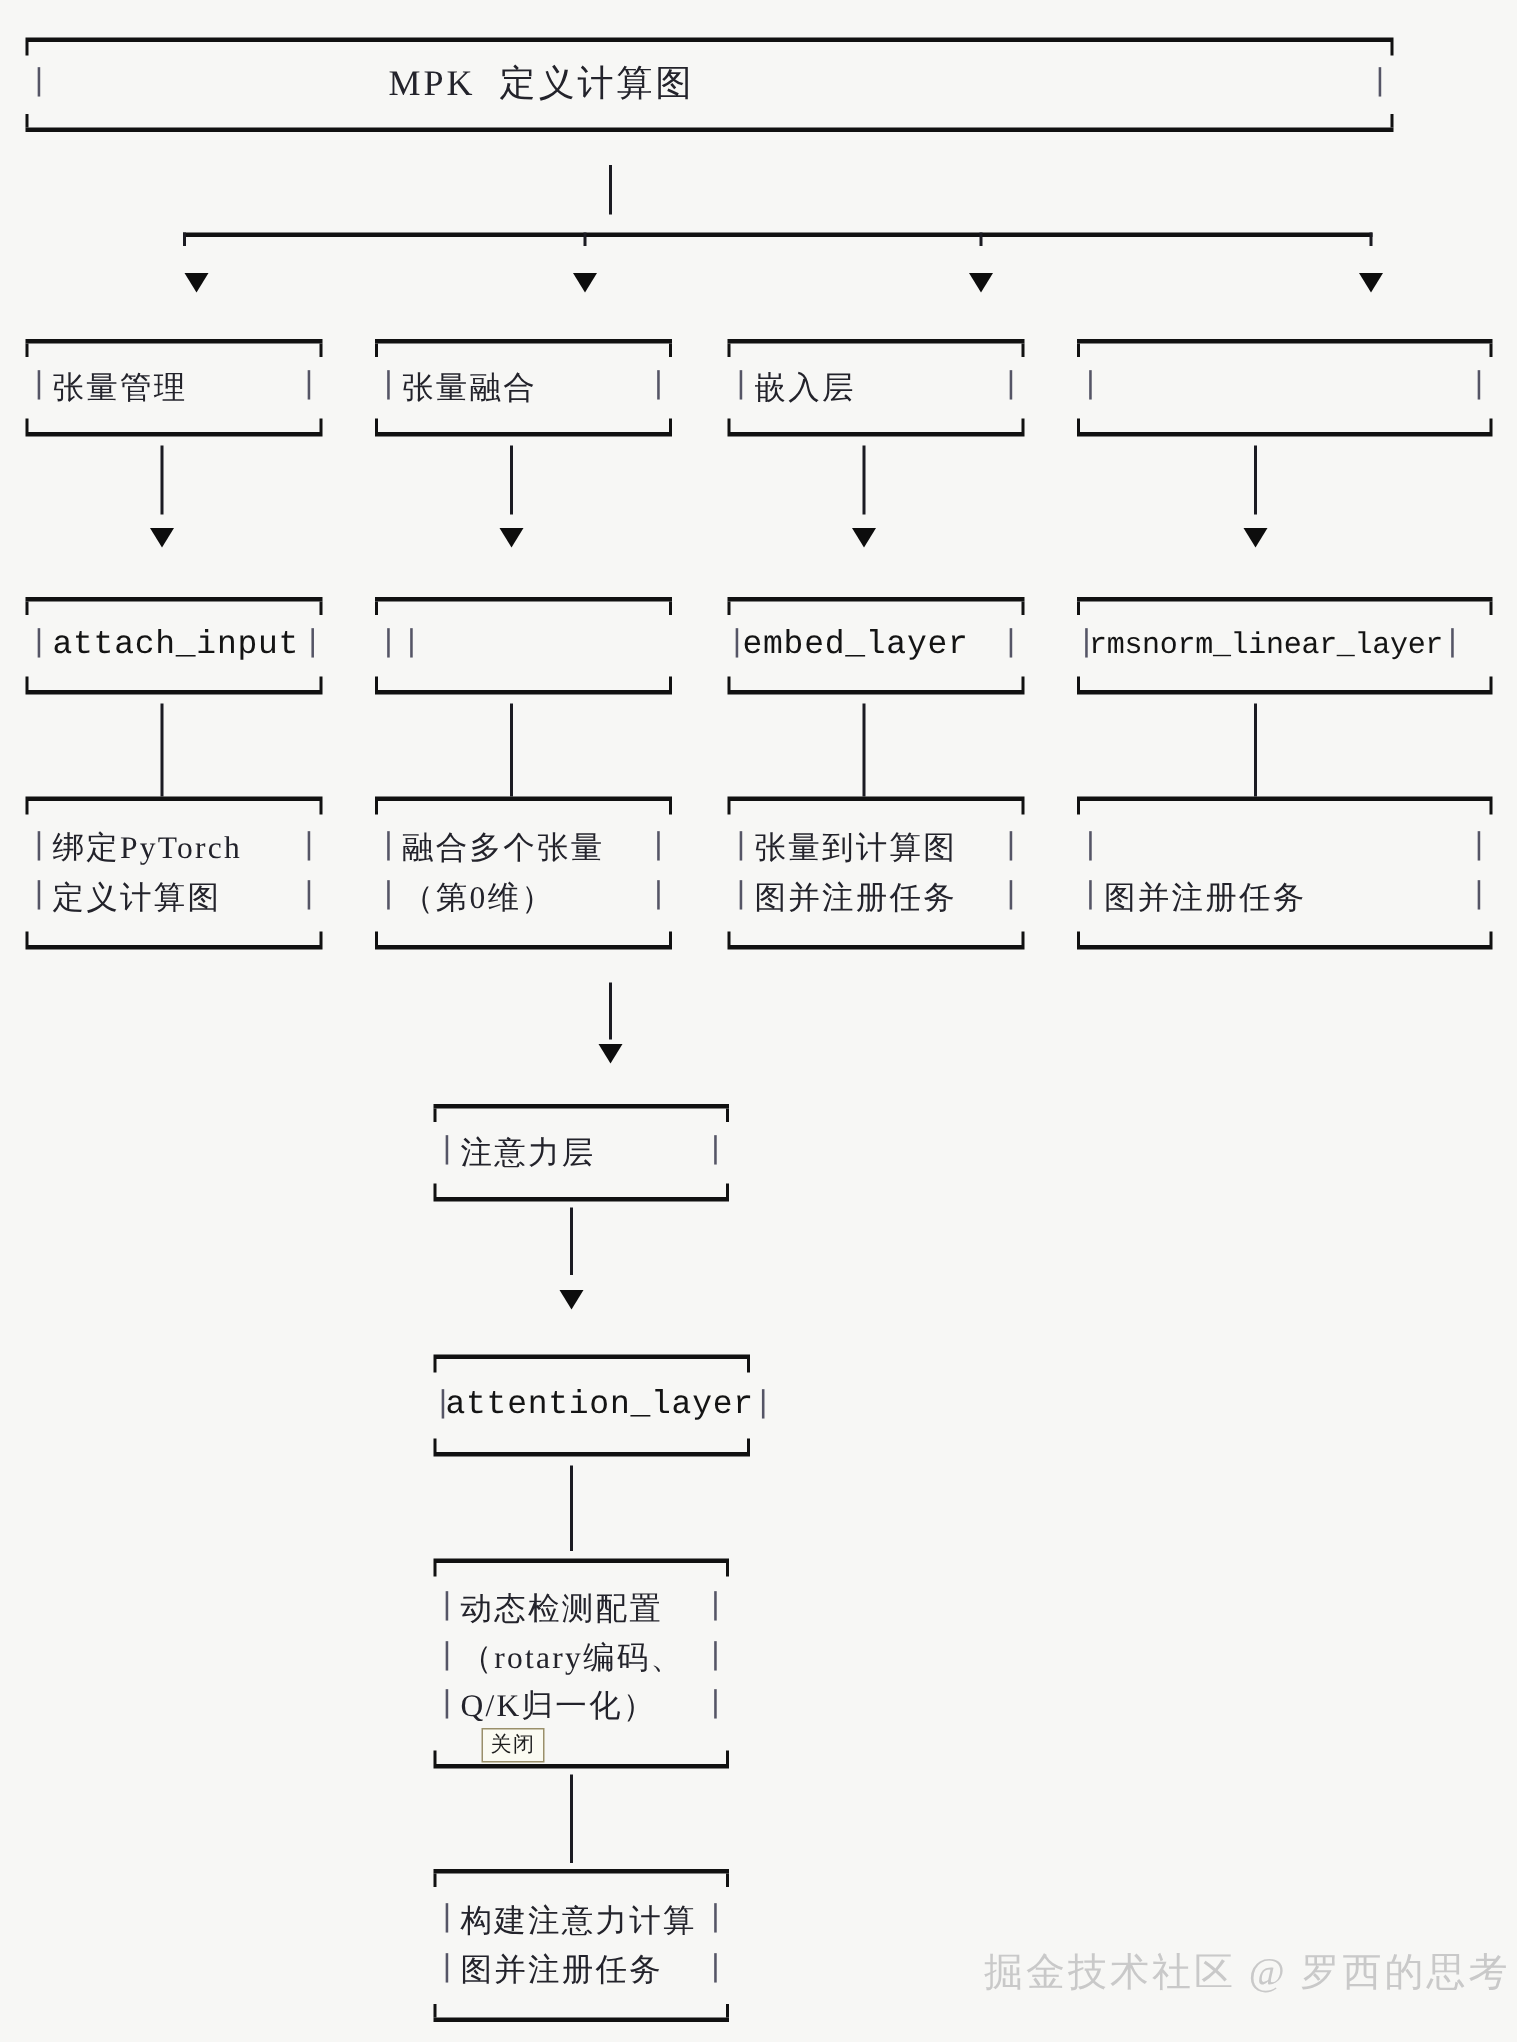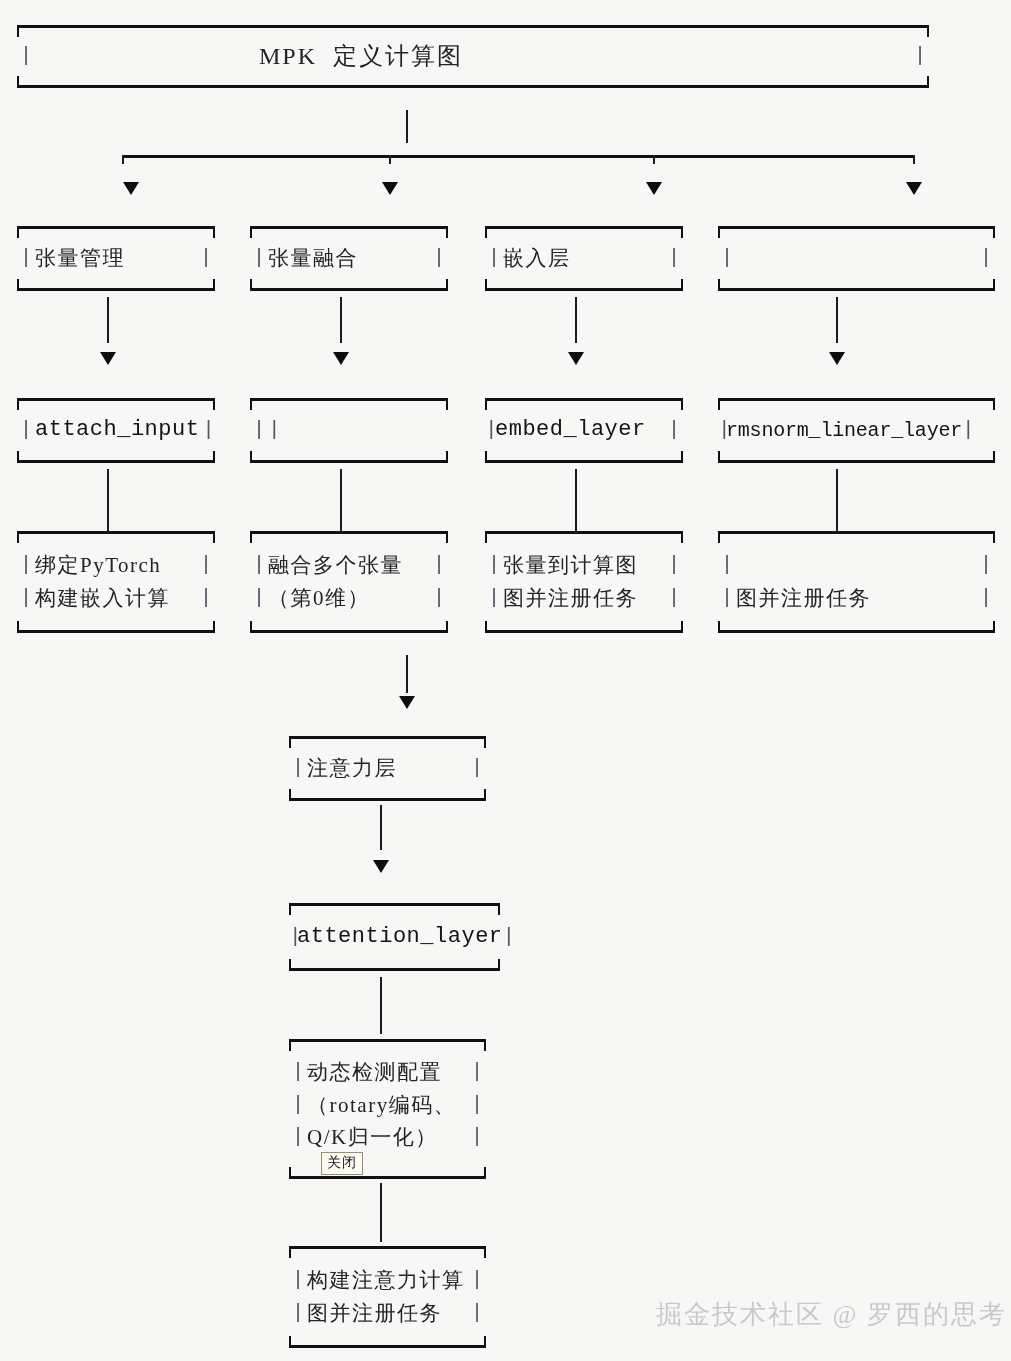--- a/index.html
+++ b/index.html
@@ -288,21 +288,21 @@
   <span class="corner-b-l"></span>
   <span class="corner-b-r"></span>
   <div class="box-inner">
     <div class="line">
       <span class="pipe">|</span>
       <span class="txt cjk">绑定PyTorch</span>
       <span class="pipe r">|</span>
     </div>
     <div class="line">
       <span class="pipe">|</span>
-      <span class="txt cjk">构建嵌入计算</span>
+      <span class="txt cjk">定义计算图</span>
       <span class="pipe r">|</span>
     </div>
   </div>
 </div>
 
 <div class="box" style="left:250px; top:531px; width:198px; height:102px;">
   <span class="corner-b-l"></span>
   <span class="corner-b-r"></span>
   <div class="box-inner">
     <div class="line">

